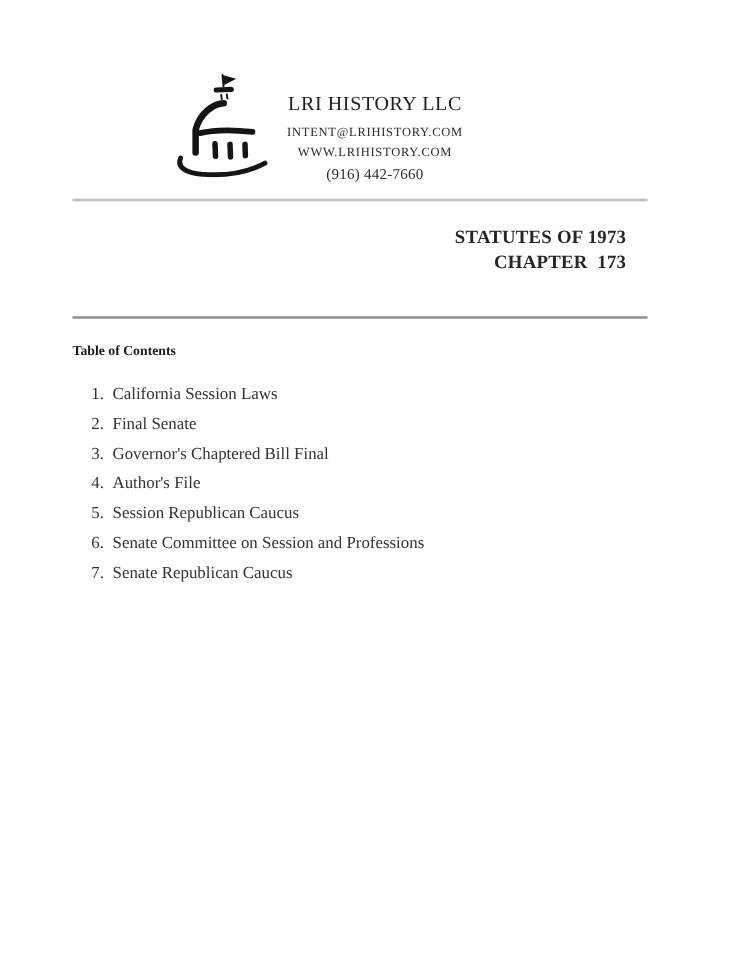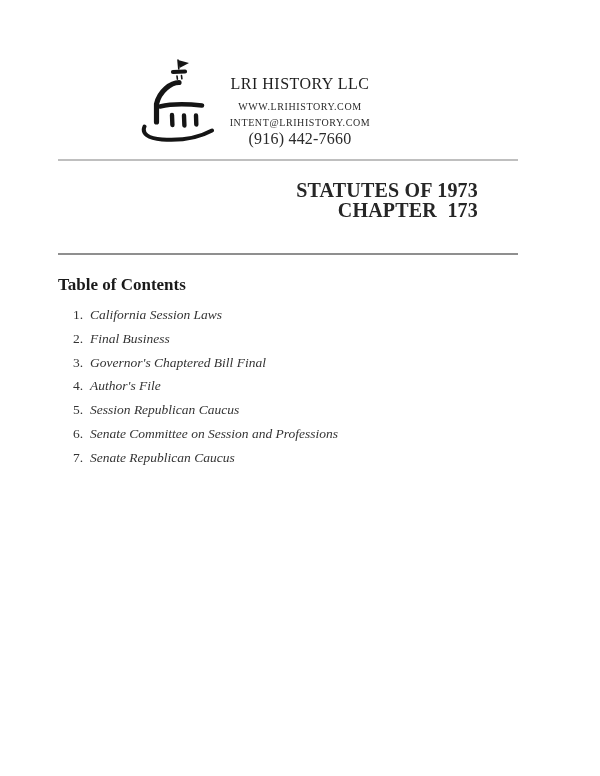--- a/index.html
+++ b/index.html
@@ -38,59 +38,59 @@
     white-space: nowrap;
   }
   .contact-line {
     font-size: 10px;
     letter-spacing: 0.6px;
     color: #2a2a2a;
     line-height: 16px;
     white-space: nowrap;
   }
   .phone-line {
-    font-size: 16px;
+    font-size: 12px;
     letter-spacing: 0.2px;
     color: #2a2a2a;
     line-height: 16px;
     white-space: nowrap;
   }
 
   
   .rule {
     position: absolute;
     left: 58px;
     width: 460px;
     height: 2px;
   }
   #rule-top { top: 159px; background: #bfbfbf; }
   #rule-bottom { top: 253px; background: #8f8f8f; }
 
   
   #doc-info {
     position: absolute;
-    left: 44px;
+    left: 67px;
     top: 181px;
     width: 434px;
     text-align: right;
     font-weight: bold;
-    font-size: 20px;
+    font-size: 15px;
     line-height: 19.5px;
     letter-spacing: 0.2px;
     color: #262626;
   }
   #doc-info .doc-info-line { white-space: pre; }
 
   
   #toc-heading {
     position: absolute;
     left: 58px;
     top: 275px;
     font-weight: bold;
-    font-size: 17px;
+    font-size: 11px;
     color: #1a1a1a;
     white-space: nowrap;
   }
   #toc-list {
     position: absolute;
     left: 73px;
     top: 303px;
     width: 460px;
   }
   .toc-row {
@@ -98,21 +98,21 @@
     font-size: 13.5px;
     line-height: 23.8px;
     color: #333333;
     white-space: nowrap;
   }
   .toc-num {
     display: inline-block;
     width: 17px;
     flex: 0 0 17px;
   }
-  .toc-label { flex: 1; font-style: italic; }
+  .toc-label { flex: 1; }
 </style>
 </head>
 <body>
 
 <div id="page">
 
   <svg id="logo" viewBox="0 0 78 84" xmlns="http://www.w3.org/2000/svg" fill="none" stroke="#151515" stroke-linecap="round">
 
     <path d="M40,2 L51,5 L41.5,10 Z" fill="#151515" stroke="none"></path>
     <path d="M40,2 L40.8,11" stroke-width="1.6"></path>
@@ -124,22 +124,22 @@
 
     <path d="M22,48.5 Q38,44.5 64,47.5" stroke-width="4.6"></path>
 
     <path d="M34,57 L34.4,67 M46,57.5 L46.4,67.5 M58,57.5 L58.3,66.5" stroke-width="4.4"></path>
 
     <path d="M6.5,68.5 C3.5,75.5 10,80.5 24,81.5 C44,83 62,79 74,72.5" stroke-width="4"></path>
   </svg>
 
   <div id="letterhead-text">
     <div class="company-name">LRI HISTORY LLC</div>
+    <div class="contact-line">INTENT@LRIHISTORY.COM</div>
     <div class="contact-line">WWW.LRIHISTORY.COM</div>
-    <div class="contact-line">INTENT@LRIHISTORY.COM</div>
     <div class="phone-line">(916) 442-7660</div>
   </div>
 
   <div class="rule" id="rule-top"></div>
 
   <div id="doc-info">
     <div class="doc-info-line">STATUTES OF 1973</div>
     <div class="doc-info-line">CHAPTER  173</div>
   </div>
 
@@ -147,21 +147,21 @@
 
   <div id="toc-heading">Table of Contents</div>
 
   <div id="toc-list">
     <div class="toc-row">
       <span class="toc-num">1.</span>
       <span class="toc-label">California Session Laws</span>
     </div>
     <div class="toc-row">
       <span class="toc-num">2.</span>
-      <span class="toc-label">Final Business</span>
+      <span class="toc-label">Final Senate</span>
     </div>
     <div class="toc-row">
       <span class="toc-num">3.</span>
       <span class="toc-label">Governor's Chaptered Bill Final</span>
     </div>
     <div class="toc-row">
       <span class="toc-num">4.</span>
       <span class="toc-label">Author's File</span>
     </div>
     <div class="toc-row">

